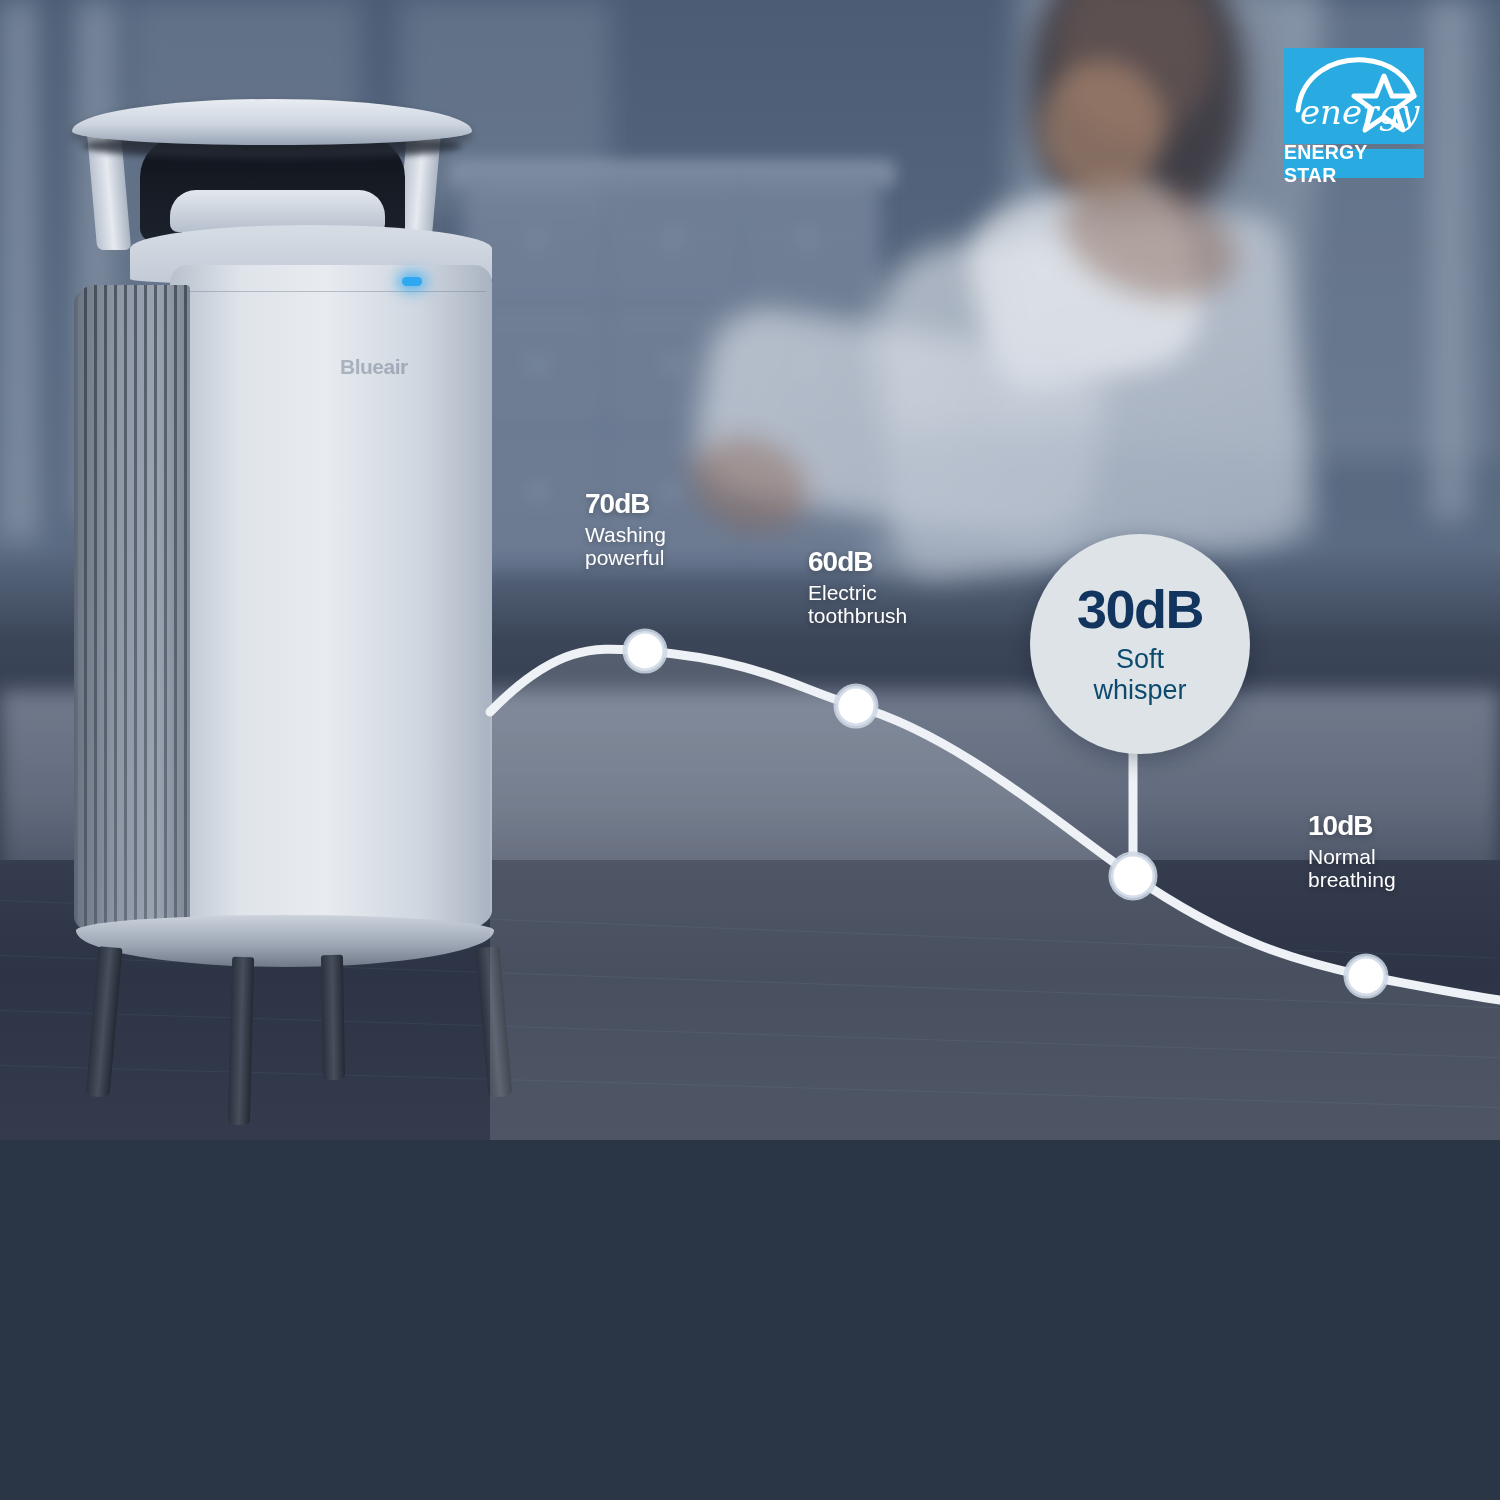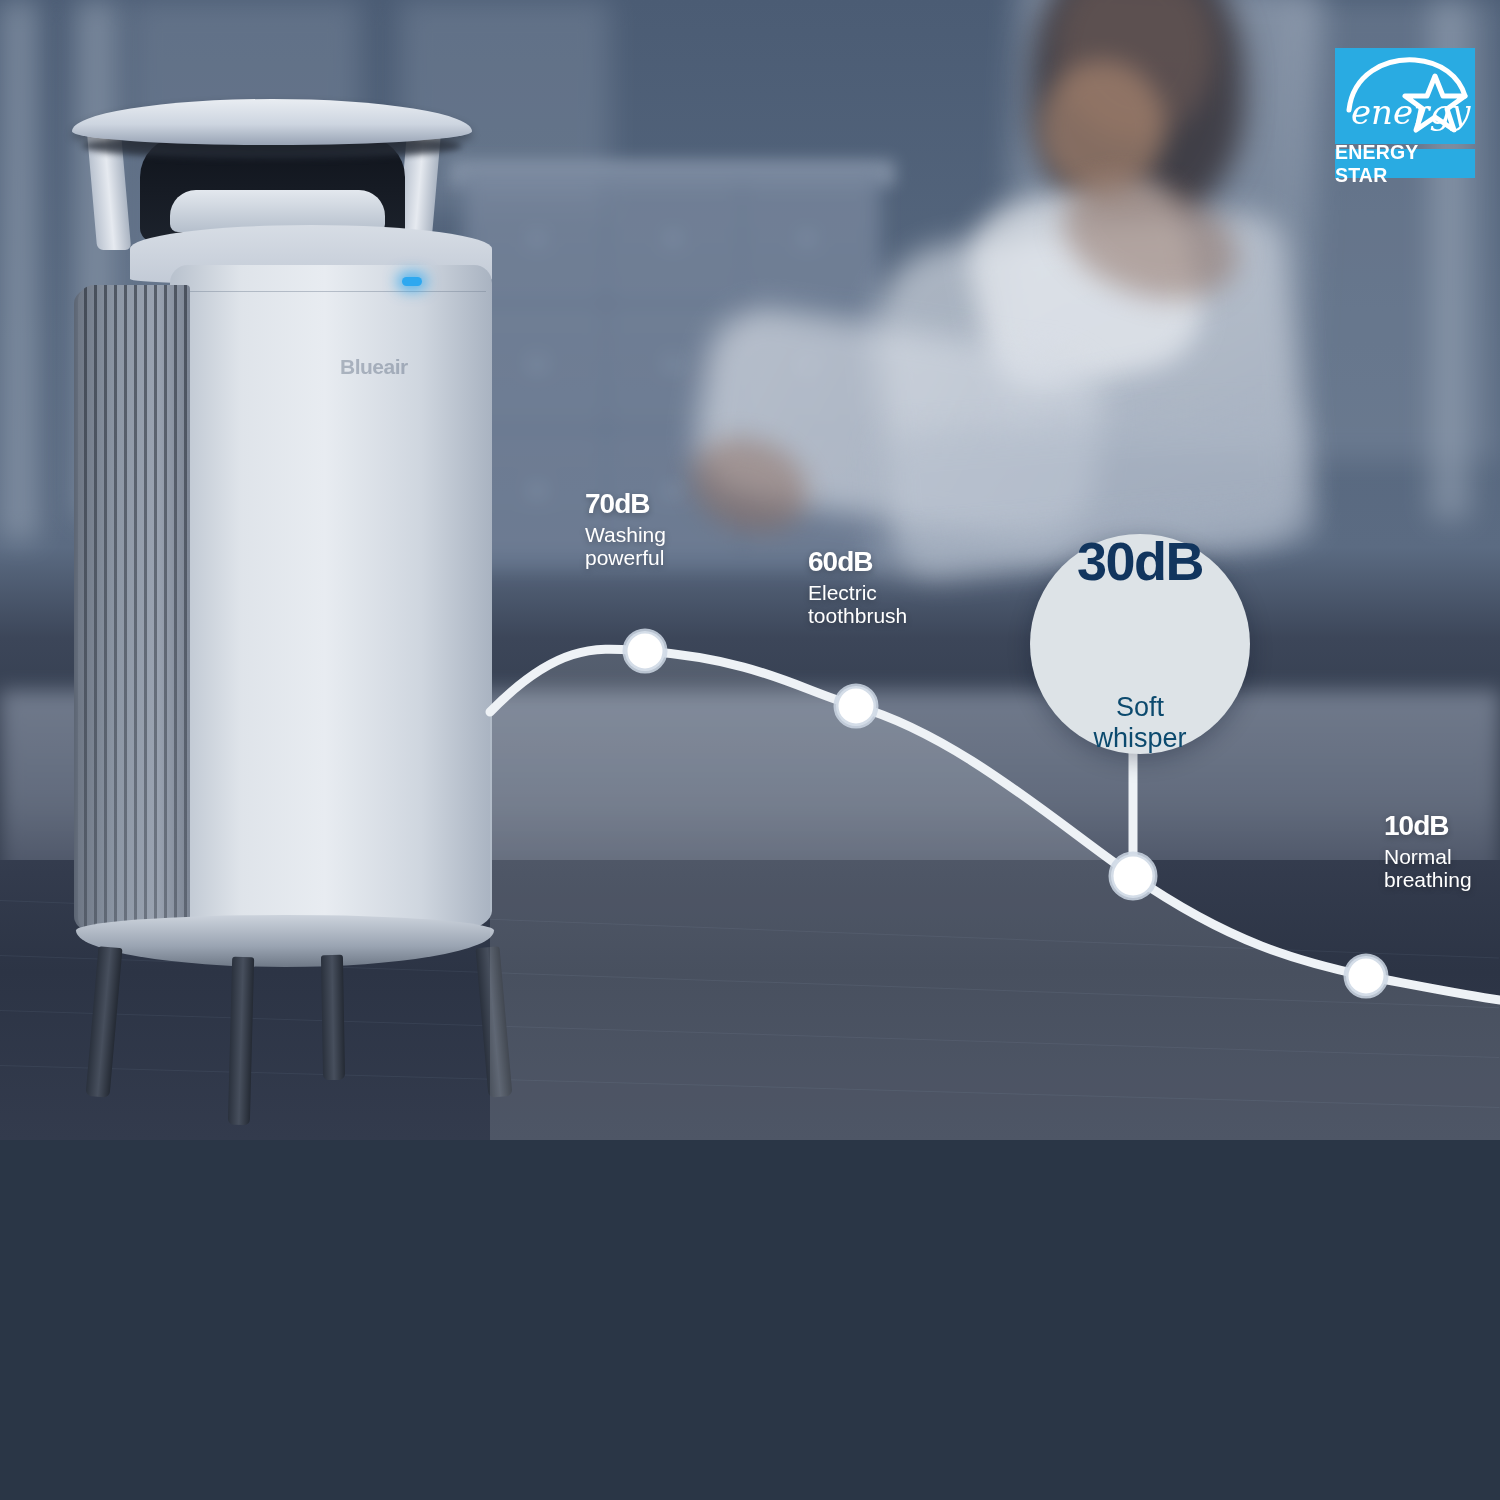--- a/index.html
+++ b/index.html
@@ -200,39 +200,39 @@
 
   
   .label { position:absolute; color:#ffffff; text-shadow:0 2px 6px rgba(0,0,0,.28); }
   .label .db {
     font-size:28px; font-weight:700; line-height:1.02; letter-spacing:-1px;
   }
   .label .desc { font-size:21px; font-weight:400; line-height:1.12; margin-top:4px; }
 
   #lbl-70 { left:585px; top:490px; }
   #lbl-60 { left:808px; top:548px; }
-  #lbl-10 { left:1384px; top:812px; }
+  #lbl-10 { left:1308px; top:812px; }
 
   
   #bubble {
     position:absolute; left:1030px; top:534px; width:220px; height:220px;
     border-radius:50%; background:#dde3e7;
     box-shadow:0 6px 22px rgba(10,20,40,.30);
-    display:flex; flex-direction:column; align-items:center; justify-content:space-between;
+    display:flex; flex-direction:column; align-items:center; justify-content:center;
     text-align:center;
   }
   #bubble .db {
     font-size:54px; font-weight:700; color:#11355e; letter-spacing:-1.5px; line-height:1;
   }
   #bubble .desc {
     font-size:27px; font-weight:400; color:#0c4a6e; line-height:1.14; margin-top:8px;
   }
 
   
-  #energy-star { position:absolute; left:1335px; top:48px; width:140px; height:154px; }
+  #energy-star { position:absolute; left:1284px; top:48px; width:140px; height:154px; }
   #es-mark {
     position:absolute; left:0; top:0; width:140px; height:96px;
     background:#29abe2; display:block;
   }
   #es-word {
     position:absolute; left:0; top:101px; width:140px; height:29px;
     background:#29abe2; color:#ffffff; font-size:19.5px; font-weight:700;
     letter-spacing:.2px; display:flex; align-items:center; justify-content:center;
     font-family:"Liberation Sans", sans-serif;
   }

